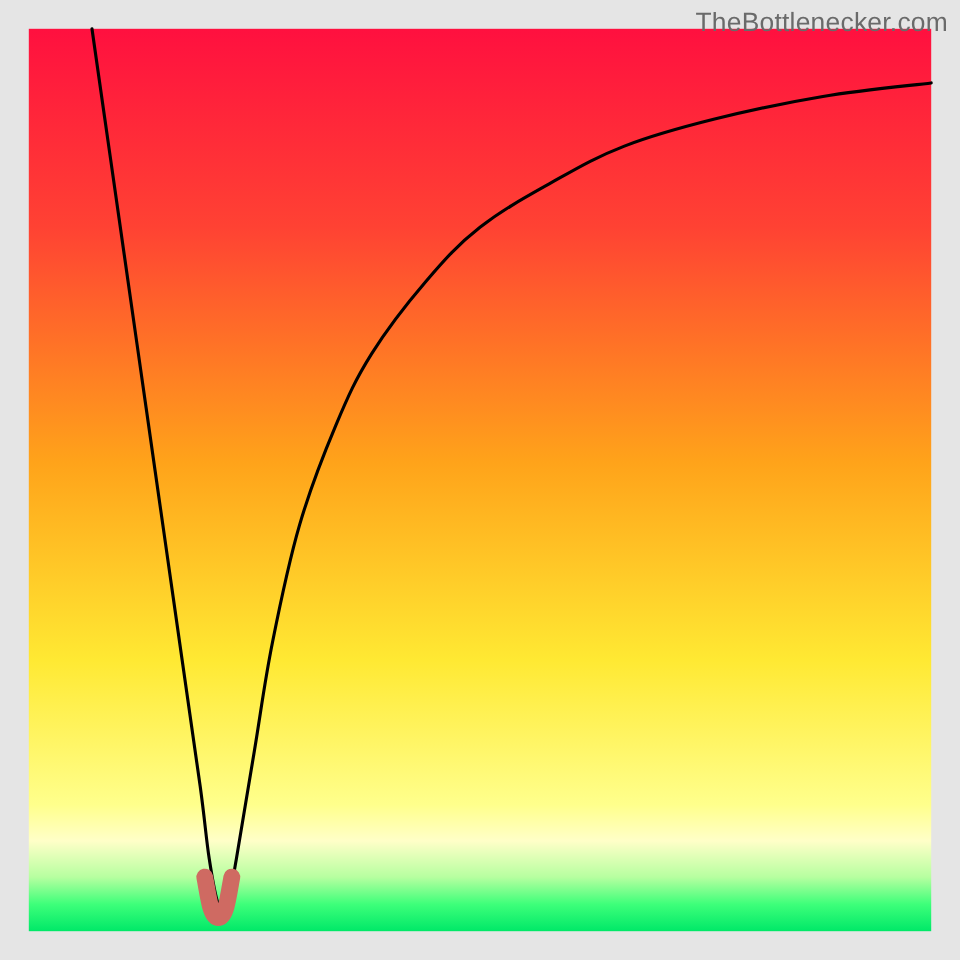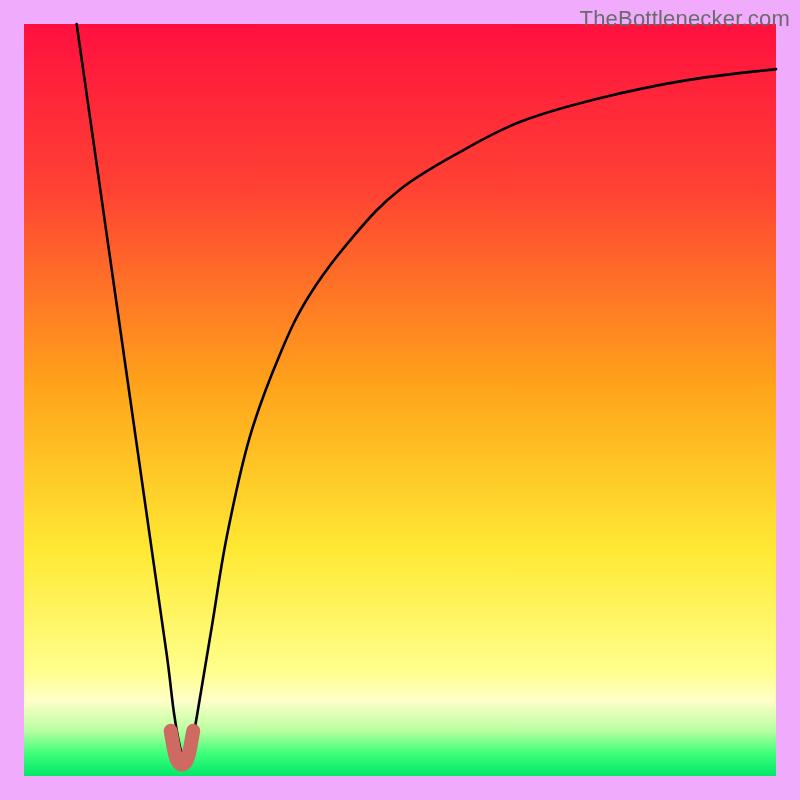--- a/index.html
+++ b/index.html
@@ -7,21 +7,21 @@
     padding: 0;
     width: 800px;
     height: 800px;
     overflow: hidden;
     font-family: Arial, Helvetica, sans-serif;
   }
   .frame {
     position: relative;
     width: 800px;
     height: 800px;
-    background: #f0abfc;
+    background: #e5e5e5;
   }
   .plot-area {
     position: absolute;
     box-sizing: border-box;
   }
   .gradient {
     position: absolute;
     left: 0; top: 0; right: 0; bottom: 0;
   }
   .watermark {

